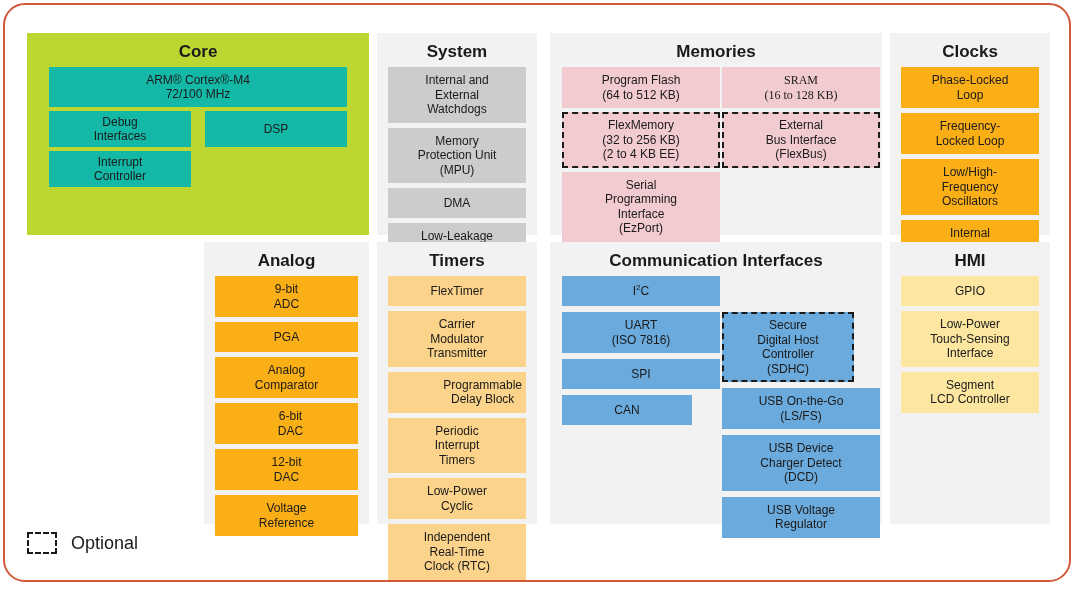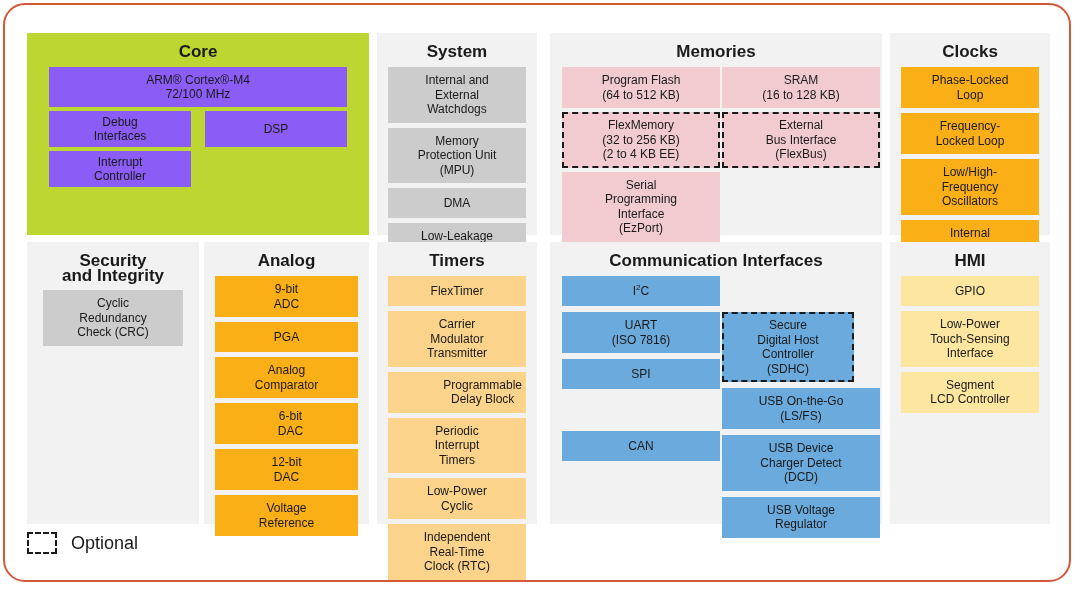--- a/index.html
+++ b/index.html
@@ -39,21 +39,21 @@
     text-align:center;
     font-size:12px;
     line-height:14.5px;
     color:#1A1A1A;
     padding:3px 4px;
   }
   .block.optional{
     border:2px dashed #1A1A1A;
   }
   
-  .c-corebox{background:#8b5cf6;}
+  .c-corebox{background:#14b8a6;}
   .c-grey{background:#CCCCCC;}
   .c-pink{background:#F2CBD1;}
   .c-orange{background:#FBAF17;}
   .c-lorange{background:#FBD38A;}
   .c-blue{background:#6BAADC;}
   .c-yellow{background:#FDE6A0;}
 
   
   #p-core{left:22px;top:28px;width:342px;height:202px;}
   #p-system{left:372px;top:28px;width:160px;height:202px;}
@@ -167,21 +167,21 @@
         </div>
       </div>
       <div class="block c-pink" style="position: absolute; left: 12px; top: 138.5px; width: 158px; height: 70px;">
         <div>
           <div>Serial</div>
           <div>Programming</div>
           <div>Interface</div>
           <div>(EzPort)</div>
         </div>
       </div>
-      <div class="block c-pink" style="position: absolute; left: 172px; top: 34px; width: 158px; height: 41px;">
+      <div class="block c-pink" style="position: absolute; left: 172px; top: 34px; width: 158px; height: 41px; font-family: Liberation Serif, serif;">
         <div>
           <div>SRAM</div>
           <div>(16 to 128 KB)</div>
         </div>
       </div>
       <div class="block c-pink optional" style="position: absolute; left: 172px; top: 79px; width: 158px; height: 55.5px;">
         <div>
           <div>External</div>
           <div>Bus Interface</div>
           <div>(FlexBus)</div>
@@ -213,34 +213,20 @@
       </div>
       <div class="block c-orange" style="position: absolute; left: 11px; top: 186.5px; width: 138px; height: 55.5px;">
         <div>
           <div>Internal</div>
           <div>Reference</div>
           <div>Clocks</div>
         </div>
       </div>
     </div>
 
-  <div class="panel" id="p-security">
-    <div class="panel-title">
-      <div>Security</div>
-      <div>and Integrity</div>
-    </div>
-
-  <div class="block c-grey" style="position: absolute; left: 16px; top: 48px; width: 140px; height: 55.5px;">
-        <div>
-          <div>Cyclic</div>
-          <div>Redundancy</div>
-          <div>Check (CRC)</div>
-        </div>
-      </div>
-    </div>
 
   <div class="panel" id="p-analog">
     <div class="panel-title">Analog</div>
 
   <div class="block c-orange" style="position: absolute; left: 11px; top: 34px; width: 143px; height: 41px;">
         <div>
           <div>9-bit</div>
           <div>ADC</div>
         </div>
       </div>
@@ -330,21 +316,21 @@
         <div>
           <div>UART</div>
           <div>(ISO 7816)</div>
         </div>
       </div>
       <div class="block c-blue" style="position: absolute; left: 12px; top: 117px; width: 158px; height: 30px;">
         <div>
           <div>SPI</div>
         </div>
       </div>
-      <div class="block c-blue" style="position: absolute; left: 12px; top: 153px; width: 158px; height: 30px; margin-top: 36px;">
+      <div class="block c-blue" style="position: absolute; left: 12px; top: 153px; width: 130px; height: 30px;">
         <div>
           <div>CAN</div>
         </div>
       </div>
       <div class="block c-blue optional" style="position: absolute; left: 172px; top: 70px; width: 132px; height: 70px;">
         <div>
           <div>Secure</div>
           <div>Digital Host</div>
           <div>Controller</div>
           <div>(SDHC)</div>

